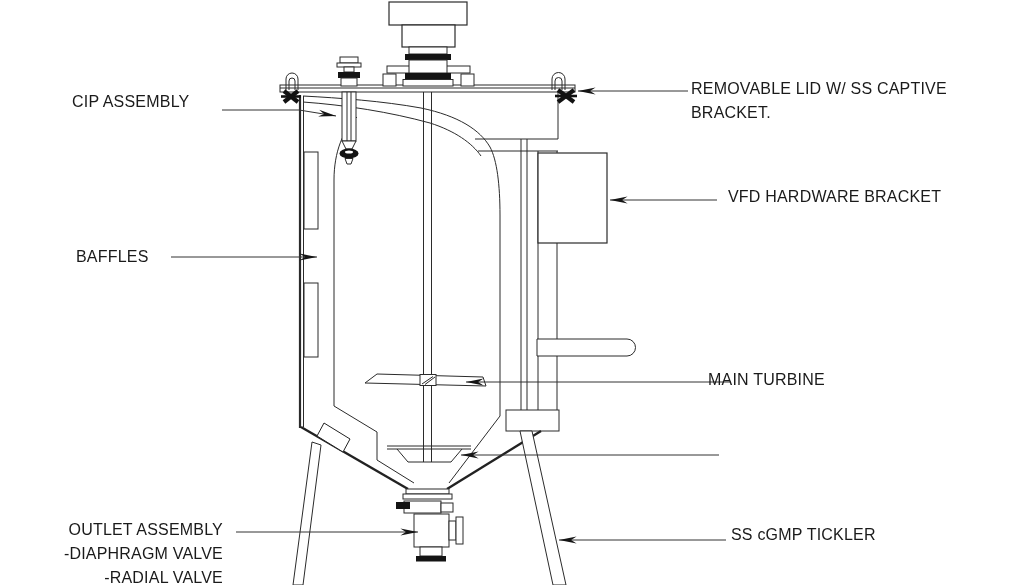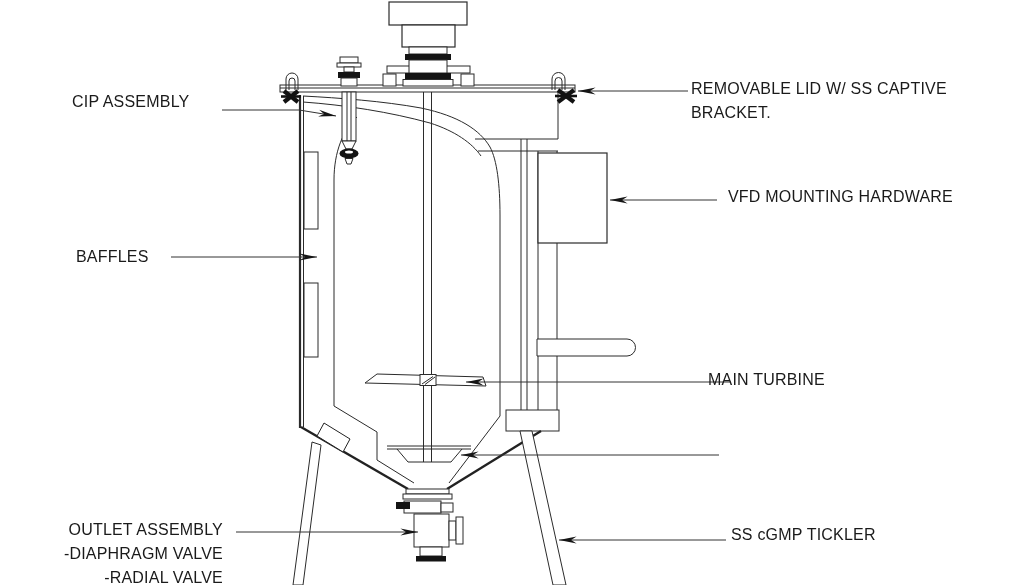--- a/index.html
+++ b/index.html
@@ -156,21 +156,21 @@
 
 <div class="lbl" id="lbl-cip" style="left:72px;top:94px;text-align:right;">CIP ASSEMBLY</div>
 
 <div class="lbl" id="lbl-baffles" style="left:76px;top:249px;">BAFFLES</div>
 
 <div class="lbl-block" id="lbl-lid" style="left:691px;top:77px;">
   <div>REMOVABLE LID W/ SS CAPTIVE</div>
   <div>BRACKET.</div>
 </div>
 
-<div class="lbl" id="lbl-vfd" style="left:728px;top:189px;">VFD MOUNTING HARDWARE</div>
+<div class="lbl" id="lbl-vfd" style="left:728px;top:189px;">VFD HARDWARE BRACKET</div>
 
 <div class="lbl" id="lbl-turbine" style="left:708px;top:372px;">MAIN TURBINE</div>
 
 
 <div class="lbl" id="lbl-carrier" style="left:731px;top:527px;">SS cGMP TICKLER</div>
 
 <div class="lbl-block" id="lbl-outlet" style="right:801px;top:518px;">
   <div>OUTLET ASSEMBLY</div>
   <div>-DIAPHRAGM VALVE</div>
   <div>-RADIAL VALVE</div>

